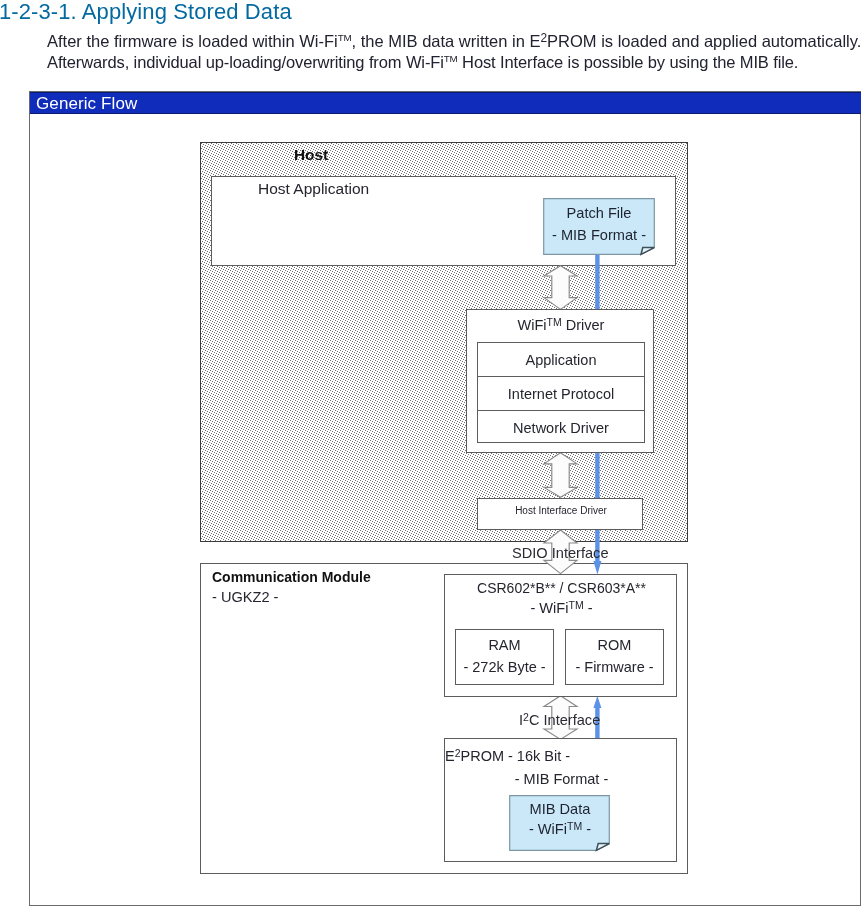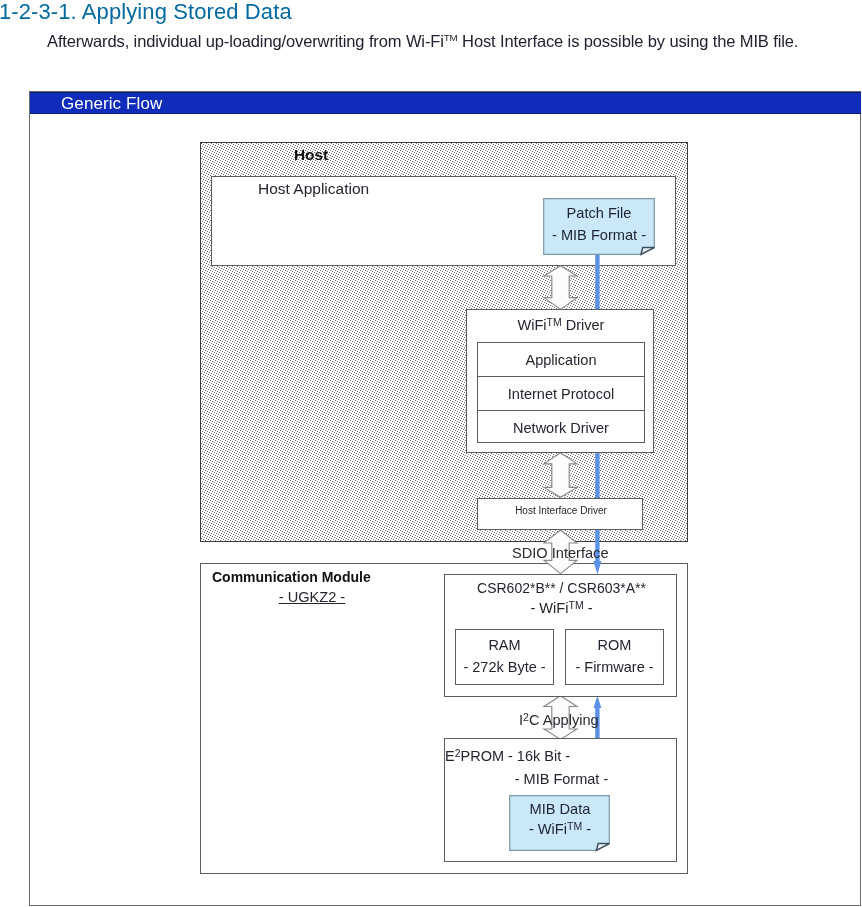--- a/index.html
+++ b/index.html
@@ -5,21 +5,21 @@
   html,body{margin:0;padding:0;}
   body{width:862px;height:907px;background:#fff;font-family:"Liberation Sans",sans-serif;position:relative;overflow:hidden;color:#25252f;-webkit-font-smoothing:antialiased;}
   .abs{position:absolute;box-sizing:border-box;}
   #heading{left:-1px;top:-1px;font-size:22px;font-weight:normal;color:#0369a1;letter-spacing:.1px;}
   #para{left:47px;top:31px;font-size:16.5px;line-height:21px;color:#222230;width:815px;white-space:nowrap;}
   sup{font-size:.72em;vertical-align:baseline;position:relative;top:-0.42em;line-height:0;}
   .tm{font-size:.60em;vertical-align:super;line-height:0;letter-spacing:-0.2px;}
 
   #frame{left:29px;top:91px;width:832px;height:815px;border:1px solid #6b6b6b;}
   #bar{left:30px;top:92px;width:831px;height:22px;background:#0f2cbb;border-top:1.5px solid #0a1a6e;border-bottom:1.5px solid #0a1a6e;}
-  #bar span{position:absolute;left:6px;top:1px;font-size:17px;color:#fff;font-weight:normal;letter-spacing:.1px;margin-left:25px;}
+  #bar span{position:absolute;left:6px;top:1px;font-size:17px;color:#fff;font-weight:normal;letter-spacing:.1px;}
 
   
   #host{left:200px;top:142px;width:488px;height:400px;border:1px solid #3c3c3c;background:#fff;z-index:1;}
   #hostpat{left:201px;top:143px;width:486px;height:398px;z-index:1;}
   #host-label{z-index:5;left:200px;top:146px;width:222px;text-align:center;font-size:15.4px;font-weight:bold;color:#111;}
 
   .wbox{background:#fff;border:1px solid #5c5c5c;z-index:4;}
   #hostapp{left:211px;top:176px;width:465px;height:90px;z-index:2;}
   #hostapp span{position:absolute;left:46px;top:3px;font-size:15.5px;}
 
@@ -32,21 +32,21 @@
   #wifidrv .stack{position:absolute;left:10px;top:32px;width:166px;height:99px;border:1px solid #5c5c5c;}
   #wifidrv .row{height:33px;font-size:14.5px;display:flex;align-items:center;justify-content:center;}
   #wifidrv .row+.row{border-top:1px solid #5c5c5c;}
 
   #hifdrv{left:477px;top:498px;width:166px;height:32px;}
   #hifdrv span{position:absolute;left:0;top:6px;width:166px;text-align:center;font-size:10px;}
 
   
   #commod{left:200px;top:563px;width:488px;height:311px;z-index:2;}
   #commod .t1{position:absolute;left:11px;top:5px;width:200px;font-size:14px;font-weight:bold;color:#111;}
-  #commod .t2{position:absolute;left:11px;top:25px;width:200px;text-align:center;font-size:14.6px;text-decoration:underline;}
+  #commod .t2{position:absolute;left:11px;top:25px;width:200px;font-size:14.6px;}
 
   #csr{left:444px;top:574px;width:233px;height:123px;}
   #csr .t1{position:absolute;left:0;top:5px;width:233px;text-align:center;font-size:14px;}
   #csr .t2{position:absolute;left:0;top:25px;width:233px;text-align:center;font-size:14.6px;}
   #ram{left:455px;top:629px;width:99px;height:56px;}
   #rom{left:565px;top:629px;width:99px;height:56px;}
   .memo .t1{position:absolute;left:0;top:7px;width:100%;text-align:center;font-size:14.5px;}
   .memo .t2{position:absolute;left:0;top:29px;width:100%;text-align:center;font-size:14.5px;}
 
   #eeprom{left:444px;top:738px;width:233px;height:124px;}
@@ -56,20 +56,21 @@
 
   .lbl{position:absolute;font-size:14.5px;color:#2a2a33;z-index:6;}
   svg{position:absolute;overflow:visible;}
 </style>
 </head>
 <body>
 
 <div class="abs" id="heading">1-2-3-1. Applying Stored Data</div>
 
 <div class="abs" id="para">
+  <div><span>After the firmware is loaded within Wi-Fi</span><span class="tm">TM</span><span>, the MIB data written in E</span><sup>2</sup><span>PROM is loaded and applied automatically.</span></div>
   <div style="letter-spacing:-0.12px;"><span>Afterwards, individual up-loading/overwriting from Wi-Fi</span><span class="tm">TM</span><span> Host Interface is possible by using the MIB file.</span></div>
 </div>
 
 <div class="abs" id="frame"></div>
 <div class="abs" id="bar">
     <span>Generic Flow</span>
   </div>
 
 <div class="abs" id="host"></div>
 <svg class="abs" id="hostpat" width="486" height="398">
@@ -152,21 +153,21 @@
   <path d="M17.5 0.8 L34 11.8 L26.2 11.8 L26.2 35.4 L34 35.4 L17.5 45.3 L1 35.4 L8.8 35.4 L8.8 11.8 L1 11.8 Z" fill="#fcfcfc" stroke="#8a8a8a" stroke-width="1.15" stroke-linejoin="miter"></path>
 </svg>
 <svg class="abs" style="left:543px;top:529px;z-index:3;" width="36" height="46">
   <path d="M17.5 1 L34 14 L26.2 14 L26.2 31.4 L34 31.4 L17.5 44.6 L1 31.4 L8.8 31.4 L8.8 14 L1 14 Z" fill="#fcfcfc" stroke="#8a8a8a" stroke-width="1.15" stroke-linejoin="miter"></path>
 </svg>
 <svg class="abs" style="left:543px;top:695px;z-index:3;" width="36" height="46">
   <path d="M17.5 0.8 L34 11.5 L26.2 11.5 L26.2 34 L34 34 L17.5 44.4 L1 34 L8.8 34 L8.8 11.5 L1 11.5 Z" fill="#fcfcfc" stroke="#8a8a8a" stroke-width="1.15" stroke-linejoin="miter"></path>
 </svg>
 
 <div class="lbl" style="left:512px;top:545px;font-size:14.6px;">SDIO Interface</div>
-<div class="lbl" style="left:519px;top:712px;font-size:14.6px;"><span>I</span><sup>2</sup><span>C Applying</span></div>
+<div class="lbl" style="left:519px;top:712px;font-size:14.6px;"><span>I</span><sup>2</sup><span>C Interface</span></div>
 
 <svg class="abs" style="left:588px;top:254px;z-index:3;" width="20" height="322">
   <path d="M7.2 0 H11.6 V307 H7.2 Z" fill="#5b92e8"></path>
   <path d="M9.4 320.5 L5.4 307 L13.4 307 Z" fill="#5b92e8"></path>
 </svg>
 <svg class="abs" style="left:588px;top:695px;z-index:3;" width="20" height="45">
   <path d="M7.2 12 H11.6 V45 H7.2 Z" fill="#5b92e8"></path>
   <path d="M9.4 0.8 L5.4 13 L13.4 13 Z" fill="#5b92e8"></path>
 </svg>
 

